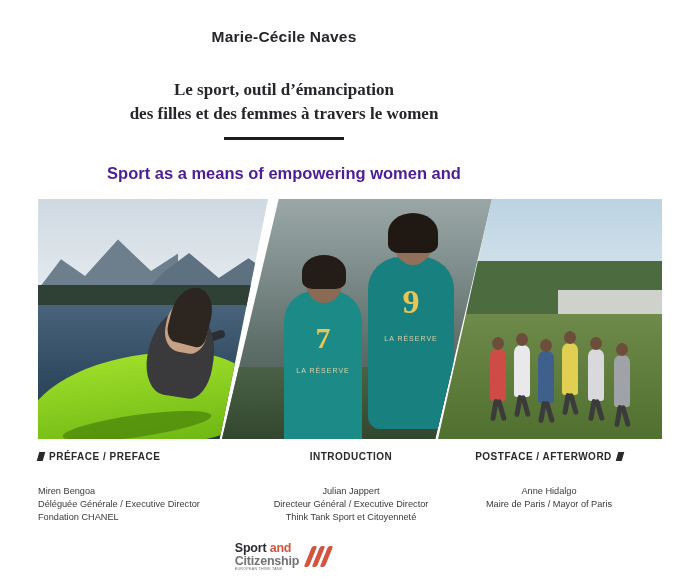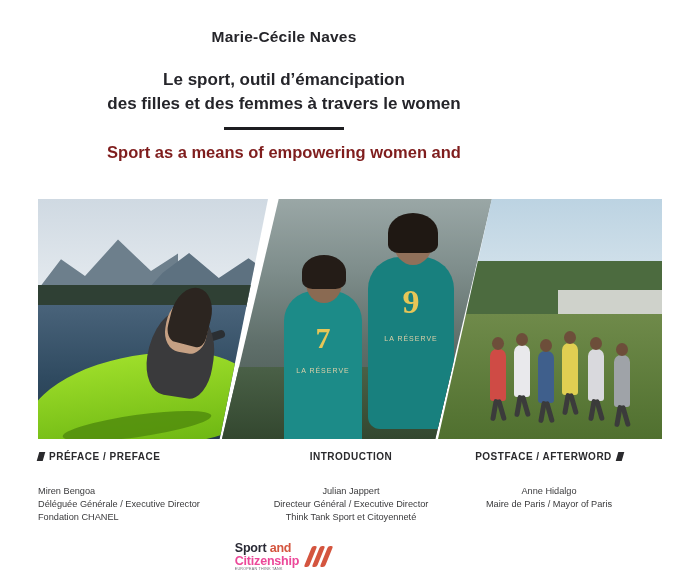--- a/index.html
+++ b/index.html
@@ -28,38 +28,39 @@
     padding-top: 28px;
     text-align: center;
   }
   .author {
     font-size: 15.5px;
     font-weight: bold;
     letter-spacing: 0.2px;
     color: #25252a;
   }
   .title-fr {
-    margin-top: 22px;
+    margin-top: 32px;
     font-size: 17px;
     font-weight: bold;
     line-height: 1.42;
     color: #25252a;
+    font-family: Liberation Serif, serif;
   }
   .rule {
     width: 120px;
     height: 3px;
     background: #1d1d20;
     margin: 11px auto 0 auto;
   }
   .title-en {
-    margin-top: 11px;
+    margin-top: 22px;
     font-size: 16.5px;
     font-weight: bold;
     line-height: 1.42;
-    color: #7f1d1d;
+    color: #4c1d95;
   }
 
   
   .band {
     position: absolute;
     left: 38px;
     top: 199px;
     width: 624px;
     height: 240px;
     overflow: hidden;
@@ -304,21 +305,21 @@
   .logo-l1 {
     font-size: 12.5px;
     font-weight: bold;
     color: #2a2a35;
     letter-spacing: -0.2px;
   }
   .logo-l1 .accent { color: #d4553f; }
   .logo-l2 {
     font-size: 12.5px;
     font-weight: bold;
-    color: #ec4899;
+    color: #737373;
     letter-spacing: -0.2px;
   }
   .logo-sub {
     font-size: 3.6px;
     color: #6a6a72;
     letter-spacing: 0.3px;
     margin-top: 1px;
   }
   .swoosh {
     width: 26px; height: 22px;

